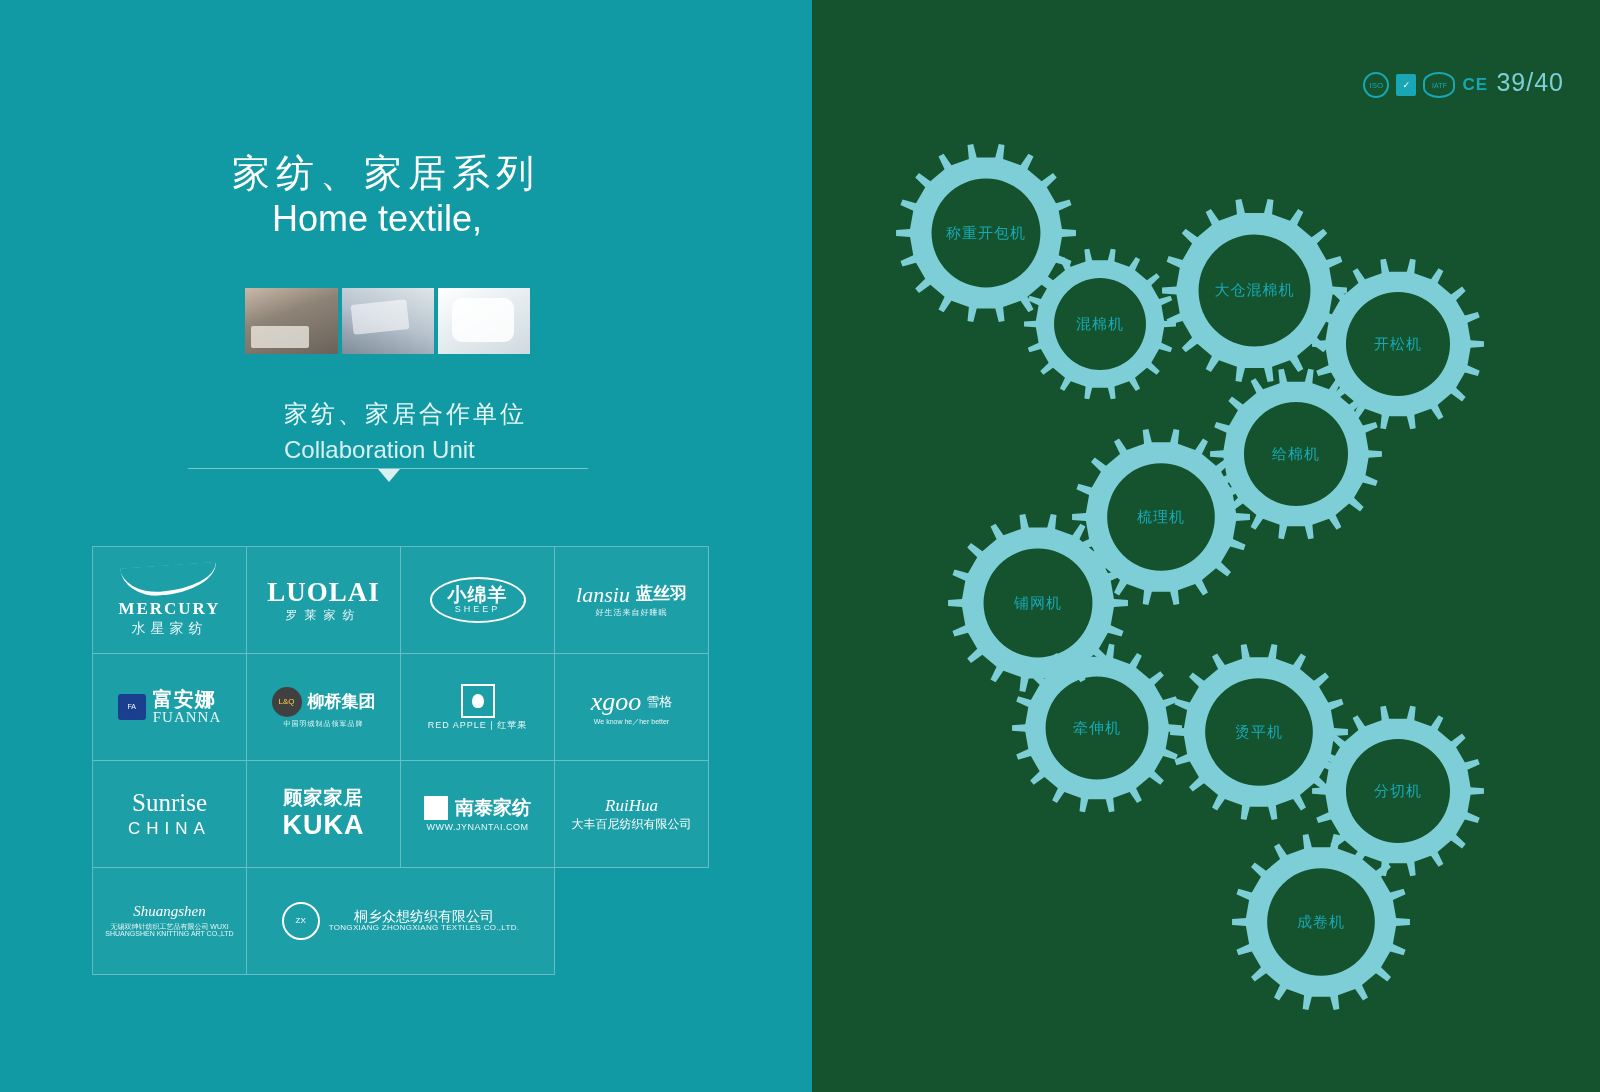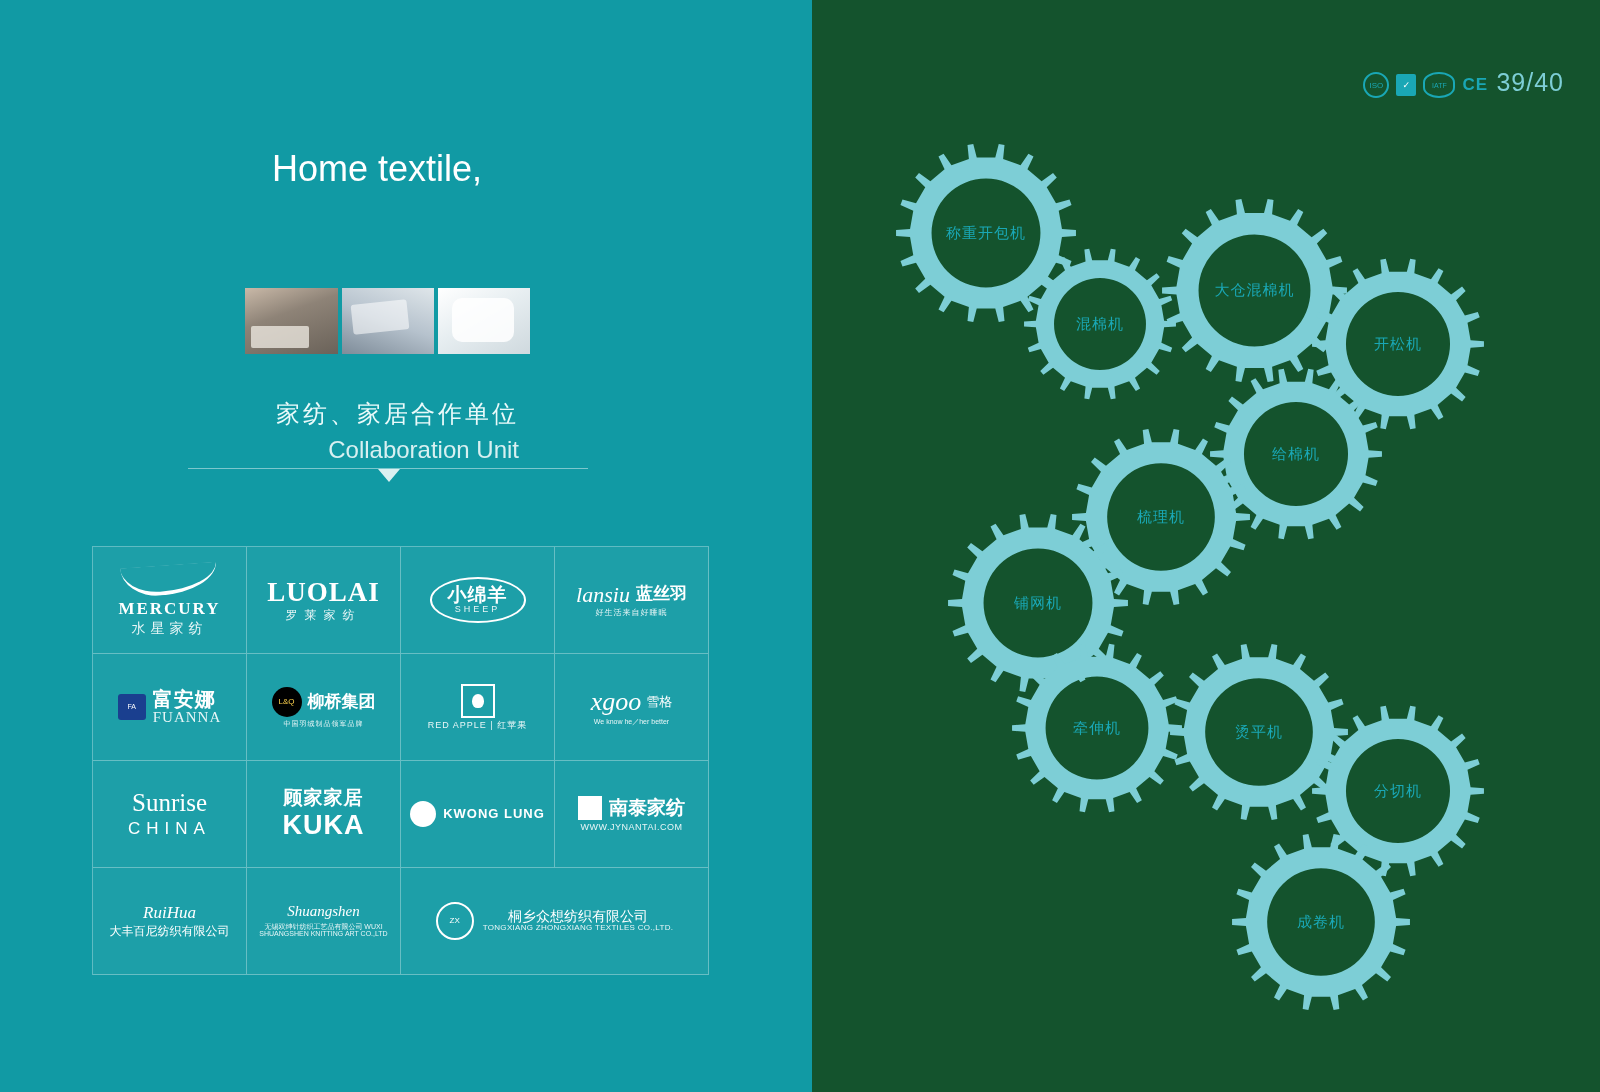--- a/index.html
+++ b/index.html
@@ -36,21 +36,21 @@
     height:66px;position:relative;overflow:hidden;
   }
   .photo.p1{width:93px;background:linear-gradient(160deg,#c9b9a8 0%,#8e8377 40%,#6a6259 100%);}
   .photo.p1:after{content:"";position:absolute;left:6px;bottom:6px;width:58px;height:22px;background:rgba(240,236,228,.75);border-radius:2px;}
   .photo.p2{width:92px;background:linear-gradient(200deg,#dfe6ea 0%,#b6c2cd 50%,#7e8c99 100%);}
   .photo.p2:after{content:"";position:absolute;left:10px;top:14px;width:56px;height:30px;background:rgba(255,255,255,.55);border-radius:3px;transform:rotate(-6deg);}
   .photo.p3{width:92px;background:linear-gradient(150deg,#ffffff 0%,#e7eef1 45%,#cfd9de 100%);}
   .photo.p3:after{content:"";position:absolute;left:14px;top:10px;width:62px;height:44px;background:rgba(255,255,255,.85);border-radius:10px;}
   
   #subtitle-block{
-    position:absolute;left:276px;top:398px;color:#ffffff;text-align:right;
+    position:absolute;left:284px;top:398px;color:#ffffff;text-align:left;
   }
   #sub-cn{font-size:24px;letter-spacing:3px;margin:0 0 6px 0;color:#eafafa;}
   #sub-en{font-size:24px;margin:0;color:#d8f0f1;font-weight:400;}
   #divider{
     position:absolute;left:188px;top:468px;width:400px;height:1px;background:rgba(255,255,255,.45);
   }
   #divider-arrow{
     position:absolute;left:378px;top:469px;width:0;height:0;
     border-left:11px solid transparent;border-right:11px solid transparent;border-top:13px solid rgba(255,255,255,.85);
   }
@@ -85,21 +85,21 @@
   .fuanna{flex-direction:row;gap:7px;}
   .fuanna .badge{width:28px;height:26px;background:#1a3f8f;border-radius:3px;display:flex;align-items:center;justify-content:center;color:#fff;font-size:7px;}
   .fuanna .txt{display:flex;flex-direction:column;align-items:flex-start;}
   .fuanna .lg-main{font-size:20px;letter-spacing:1px;}
   .fuanna .lg-sub{font-size:15px;font-family:"Liberation Serif",serif;letter-spacing:1px;}
   .lansiu .row{display:flex;align-items:center;gap:6px;}
   .lansiu .en{font-size:22px;font-style:italic;color:#fff;font-family:"Liberation Serif",serif;}
   .lansiu .cn{font-size:17px;color:#fff;font-weight:bold;}
   .lansiu .lg-sub{font-size:8px;letter-spacing:1px;}
   .liuqiao .row{display:flex;align-items:center;gap:6px;}
-  .liuqiao .seal{width:30px;height:30px;border-radius:50%;background:#000000;color:#ffd34d;font-size:8px;display:flex;align-items:center;justify-content:center;}
+  .liuqiao .seal{width:30px;height:30px;border-radius:50%;background:#404040;color:#ffd34d;font-size:8px;display:flex;align-items:center;justify-content:center;}
   .liuqiao .cn{font-size:17px;font-weight:bold;color:#fff;}
   .liuqiao .lg-sub{font-size:7px;letter-spacing:1px;}
   .redapple .apple{width:30px;height:30px;border:2px solid #fff;display:flex;align-items:center;justify-content:center;}
   .redapple .apple i{display:block;width:12px;height:14px;background:#fff;border-radius:50% 50% 45% 45%;}
   .redapple .lg-sub{font-size:9px;letter-spacing:1px;text-align:center;}
   .xgoo .en{font-size:26px;font-style:italic;font-family:"Liberation Serif",serif;color:#fff;}
   .xgoo .row{display:flex;align-items:center;gap:5px;}
   .xgoo .cn{font-size:13px;color:#fff;}
   .xgoo .lg-sub{font-size:7px;}
   .sunrise .en{font-size:25px;color:#fff;font-family:"Liberation Serif",serif;}
@@ -145,20 +145,21 @@
     display:flex;align-items:center;justify-content:center;
     color:#1aa7b5;font-size:15px;letter-spacing:1px;text-align:center;
   }
 </style>
 </head>
 <body>
 
 <div id="left-panel">
 
   <div id="title-block">
+    <div id="title-cn">家纺、家居系列</div>
     <div id="title-en1">Home textile,</div>
   </div>
 
   <div id="photo-strip">
     <div class="photo p1"></div>
     <div class="photo p2"></div>
     <div class="photo p3"></div>
   </div>
 
   <div id="subtitle-block">
@@ -250,28 +251,20 @@
       </div>
     </div>
 
     <div class="logo-cell">
       <div class="logo-inner kuka">
         <div class="cn">顾家家居</div>
         <div class="en">KUKA</div>
       </div>
     </div>
 
-    <div class="logo-cell">
-      <div class="logo-inner kwong">
-        <div class="row">
-          <span class="mark"></span>
-          <span class="en">KWONG LUNG</span>
-        </div>
-      </div>
-    </div>
 
     <div class="logo-cell">
       <div class="logo-inner nantai">
         <div class="row">
           <span class="mark"></span>
           <span class="cn">南泰家纺</span>
         </div>
         <div class="lg-sub">WWW.JYNANTAI.COM</div>
       </div>
     </div>

